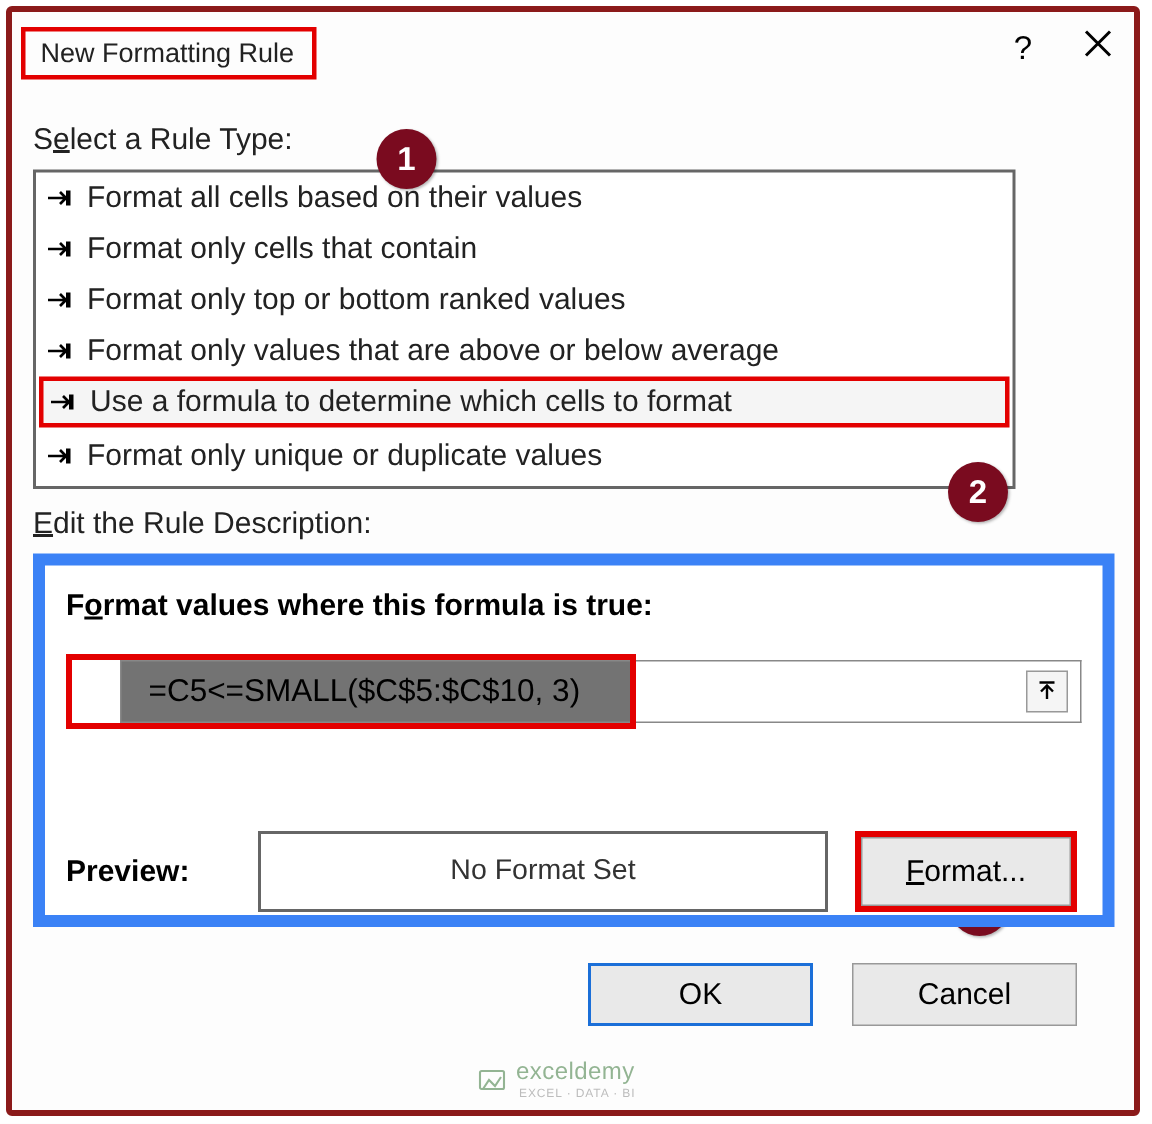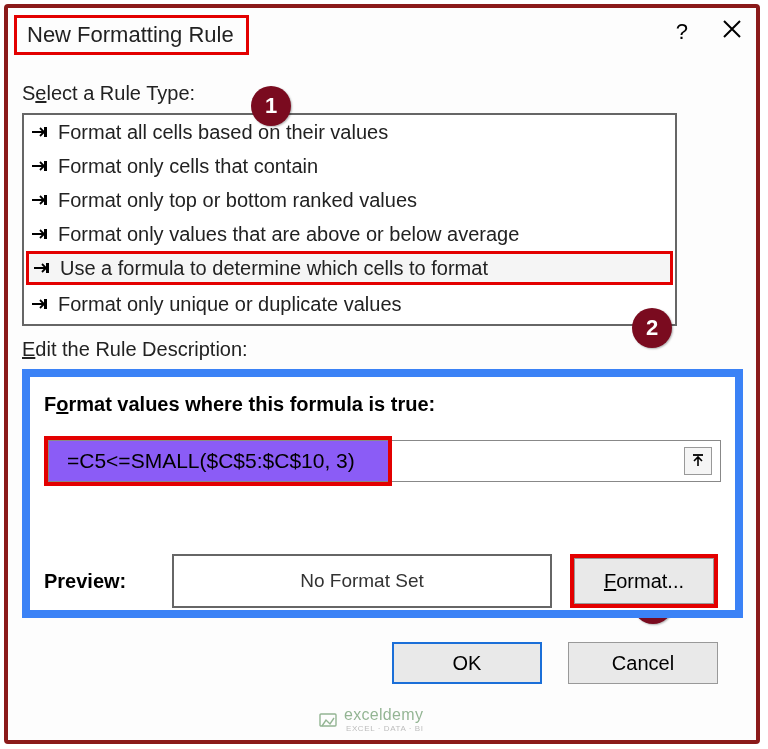--- a/index.html
+++ b/index.html
@@ -8,21 +8,21 @@
     position: absolute; left: 4px; top: 4px; width: 756px; height: 740px;
     background: #fdfdfd; border: 4px solid #8b1a1a; border-radius: 4px;
   }
   .titlebar {
     display: flex; align-items: center; justify-content: space-between;
     padding: 6px 14px 14px 4px; height: 62px;
   }
   .title-wrap {
     border: 3px solid #e30000; padding: 4px 12px 4px 10px; margin-left: 2px;
   }
-  .title { font-size: 22px; color: #222; }
+  .title { font-size: 18px; color: #222; }
   .winbuttons { display: flex; gap: 34px; align-items: center; margin-top: -6px; }
   .help, .close { font-size: 22px; color: #000; cursor: pointer; user-select: none; }
   .close svg { width: 20px; height: 20px; }
 
   .content { padding: 0 14px 0 14px; }
 
   .callout {
     position: absolute; width: 40px; height: 40px; border-radius: 50%;
     background: #7a0b1f; color: #fff; font-size: 22px; font-weight: 600;
     display: flex; align-items: center; justify-content: center;
@@ -56,23 +56,23 @@
     margin-top: 8px; padding: 16px 14px 2px 14px; position: relative;
   }
   .descbox .subhead { font-size: 20px; font-weight: 600; margin-bottom: 20px; display: block; }
   .descbox .subhead .u { text-decoration: underline; }
 
   .formula-row { display: flex; align-items: center; width: 100%; }
   .formula-wrap {
     border: 4px solid #e30000; padding: 0; display: inline-block;
   }
   .formula {
-    border: 1px solid #888; border-right: none; background: #8b5cf6;
+    border: 1px solid #888; border-right: none; background: #737373;
     font-size: 21px; padding: 6px 18px; width: 340px; height: 42px;
-    font-family: "Segoe UI", sans-serif; outline: none;
+    font-family: "Segoe UI", sans-serif; outline: none; margin-left: 32px;
   }
   .formula-rest {
     border: 1px solid #888; border-left: none; height: 42px; flex: 1;
     display: flex; justify-content: flex-end; align-items: center;
     padding-right: 8px;
   }
   .ref-btn {
     width: 28px; height: 28px; border: 1px solid #999; background: #f5f5f5;
     display: flex; align-items: center; justify-content: center; cursor: pointer;
   }

